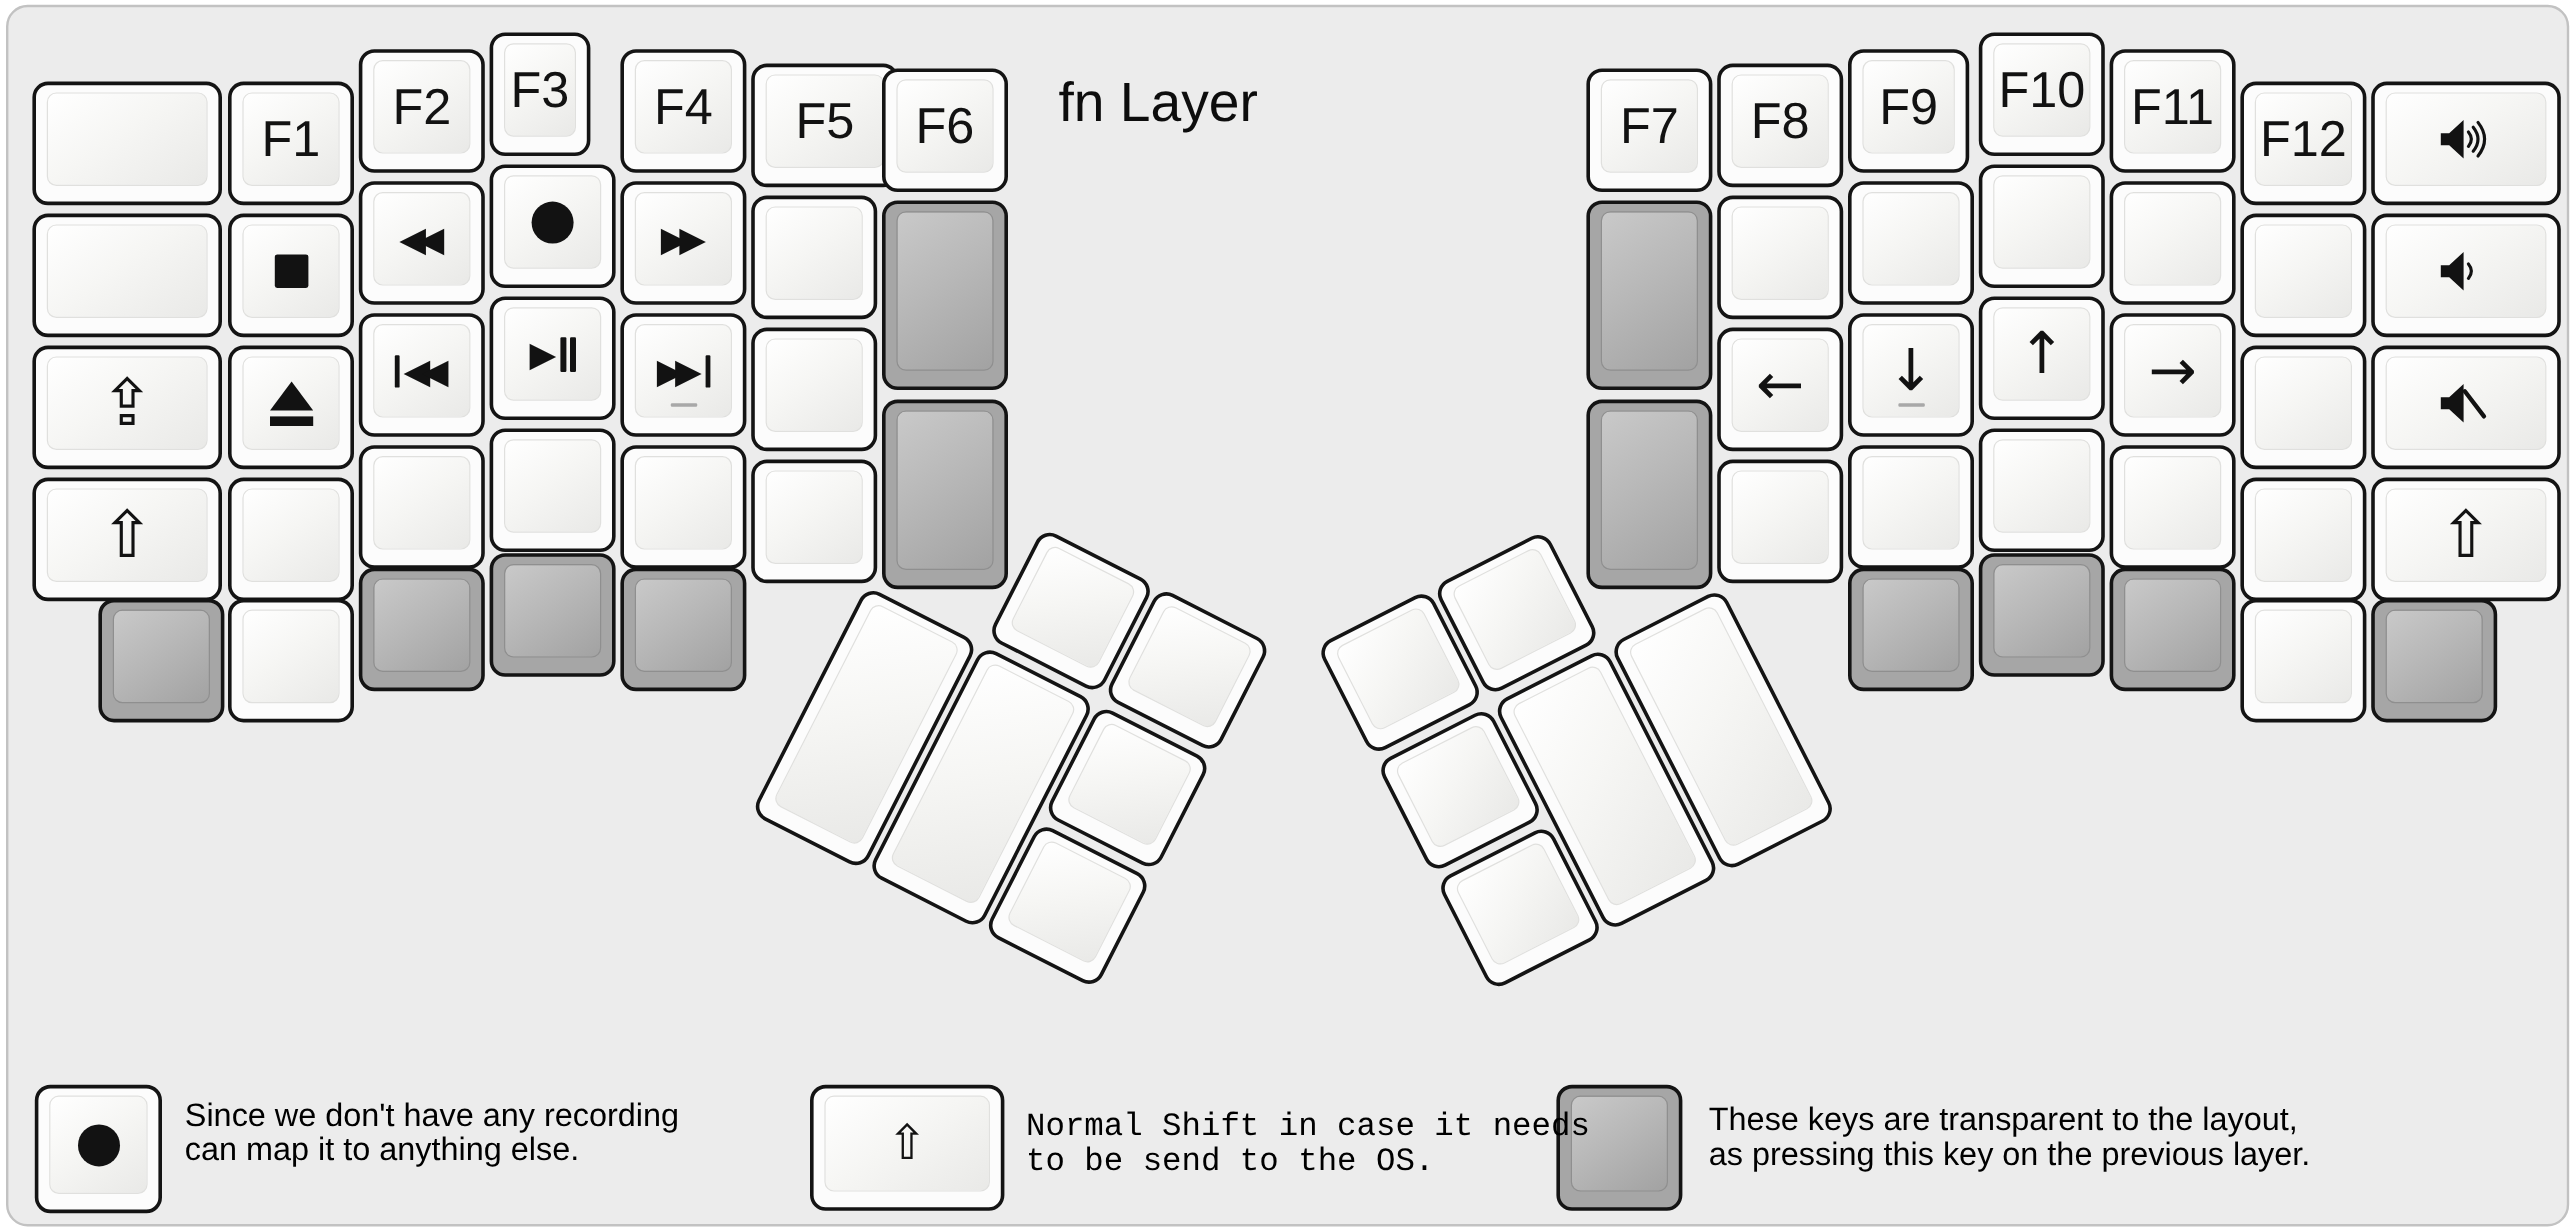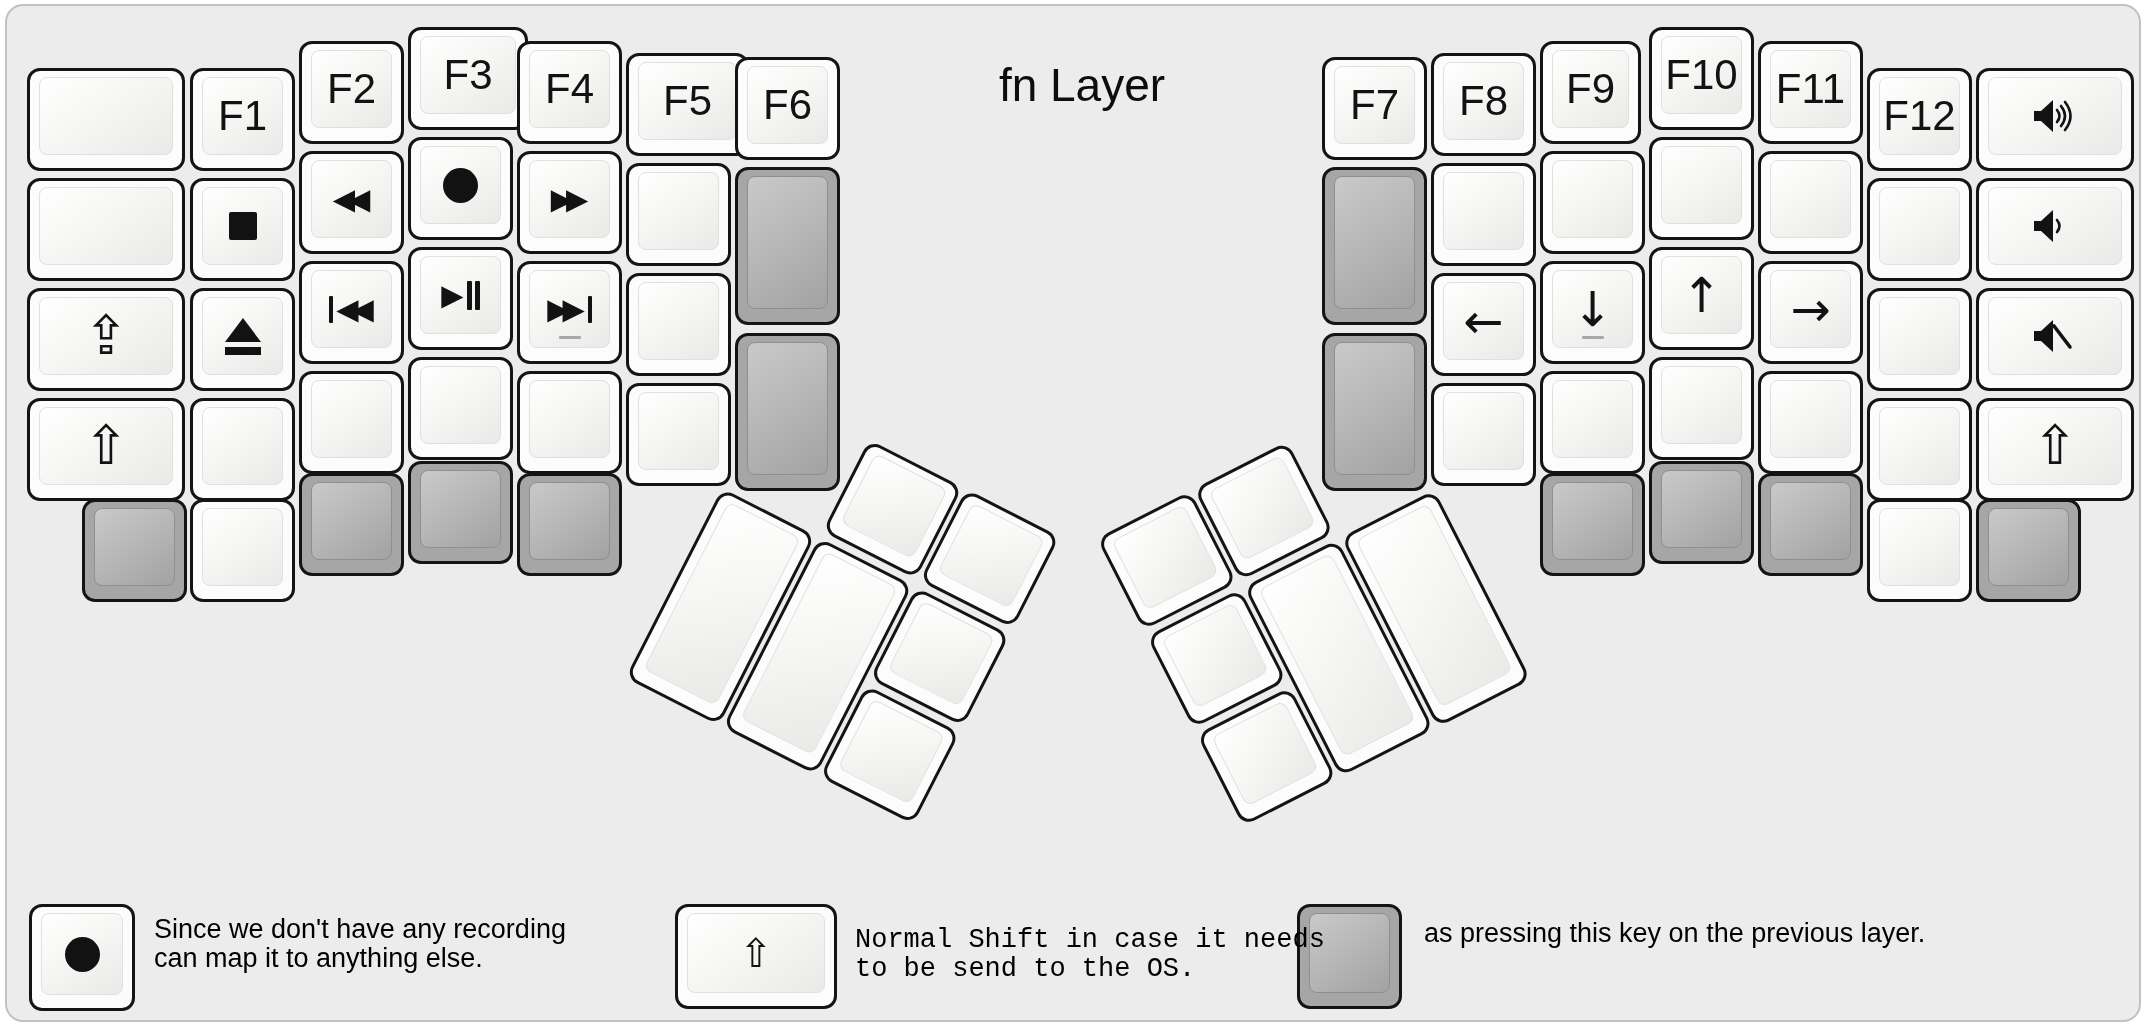--- a/index.html
+++ b/index.html
@@ -25,21 +25,21 @@
   .mbar.thin{width:4px;height:27px;}
   .stopsq{width:28px;height:28px;background:#121212;border-radius:2px;}
   .recdot{width:35px;height:35px;background:#121212;border-radius:50%;}
   .ejectwrap{display:flex;flex-direction:column;align-items:center;}
   .ejecttri{width:0;height:0;border-left:18px solid transparent;border-right:18px solid transparent;
     border-bottom:24px solid #121212;}
   .ejectbar{width:36px;height:8px;background:#121212;margin-top:5px;}
   .homing{position:absolute;left:50%;transform:translateX(-50%);bottom:8px;width:22px;height:3px;
     background:#a8a8a8;border-radius:1px;}
   .thumb{position:absolute;width:327px;height:327px;}
-  #page-title{position:absolute;left:875px;top:52px;width:400px;text-align:center;
+  #page-title{position:absolute;left:875px;top:52px;width:400px;text-align:left;
     font-size:46px;color:#0d0d0d;}
   .legend-text{position:absolute;font-size:27px;line-height:29px;color:#000;}
 </style>
 </head>
 <body>
 
 <div id="canvas">
   <div id="page-title">fn Layer</div>
 
   <div id="left-half">
@@ -94,21 +94,21 @@
         <div class="cap">
           <span class="mrow">
             <span class="mbar thin"></span>
             <span class="media">◀◀</span>
           </span>
         </div>
       </div>
       <div class="key white" style="left: 292px; top: 365px; width: 105px; height: 103px;">
         <div class="cap"></div>
       </div>
-      <div class="key white" style="left: 401px; top: 21px; width: 120px; height: 103px;">
+      <div class="key white" style="left: 401px; top: 21px; width: 84px; height: 103px;">
         <div class="cap">
           <span class="flabel">F3</span>
         </div>
       </div>
       <div class="key white" style="left: 401px; top: 131px; width: 105px; height: 103px;">
         <div class="cap">
           <span class="recdot"></span>
         </div>
       </div>
       <div class="key white" style="left: 401px; top: 241px; width: 105px; height: 103px;">
@@ -383,15 +383,16 @@
 
   <div class="legend-text" style="left:147px;top:909px;">
     <div>Since we don't have any recording</div>
     <div>can map it to anything else.</div>
   </div>
   <div class="legend-text" style="left:848px;top:920px;font-family:Liberation Mono, monospace;">
     <div>Normal Shift in case it needs</div>
     <div>to be send to the OS.</div>
   </div>
   <div class="legend-text" style="left:1417px;top:913px;">
+    <div>These keys are transparent to the layout,</div>
     <div>as pressing this key on the previous layer.</div>
   </div>
 </div>
 
 </body></html>

